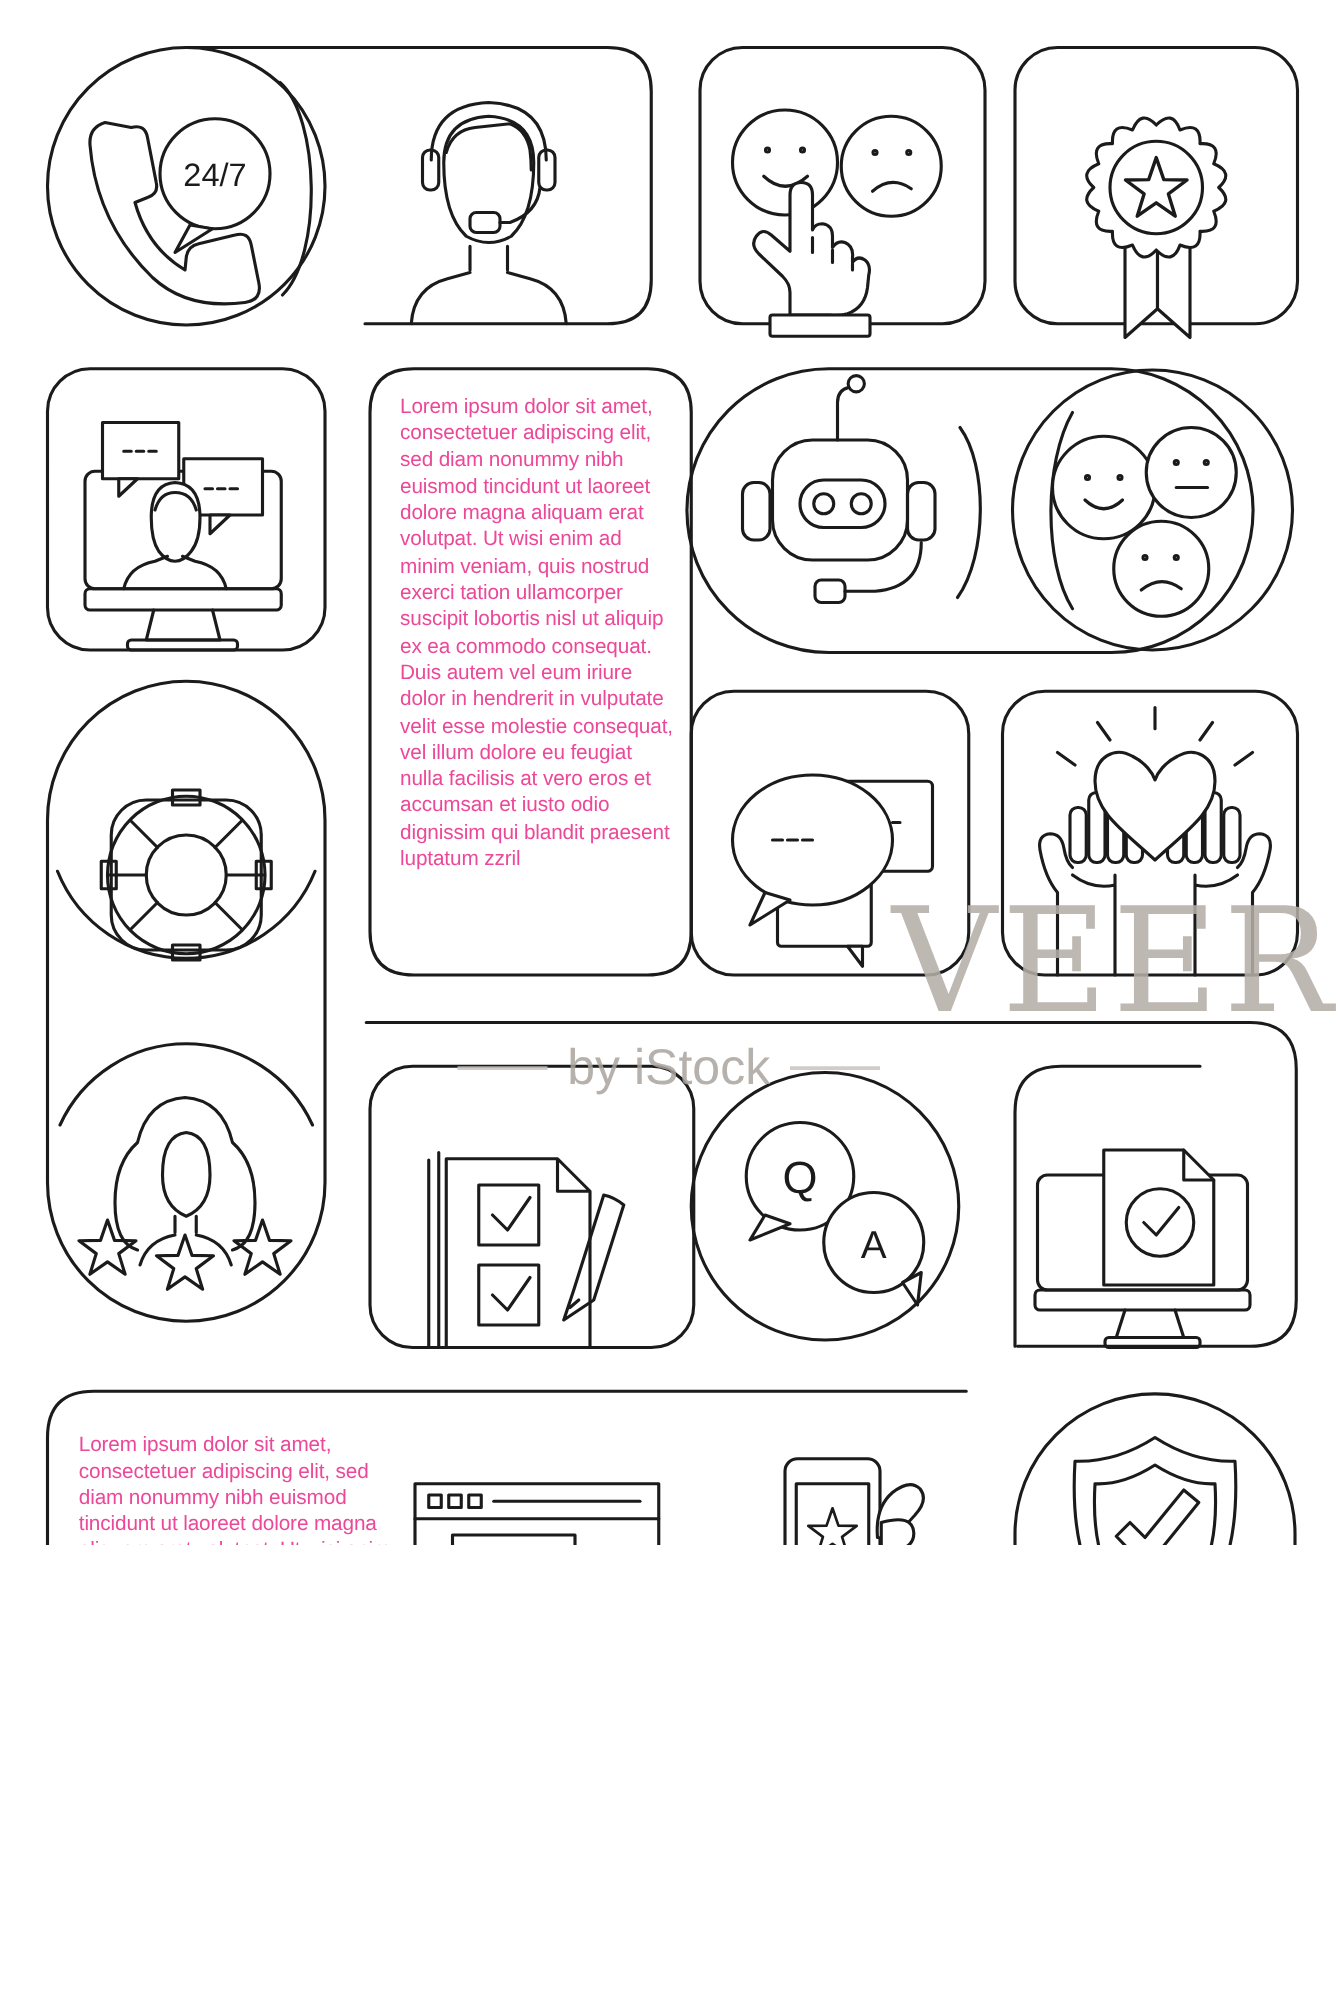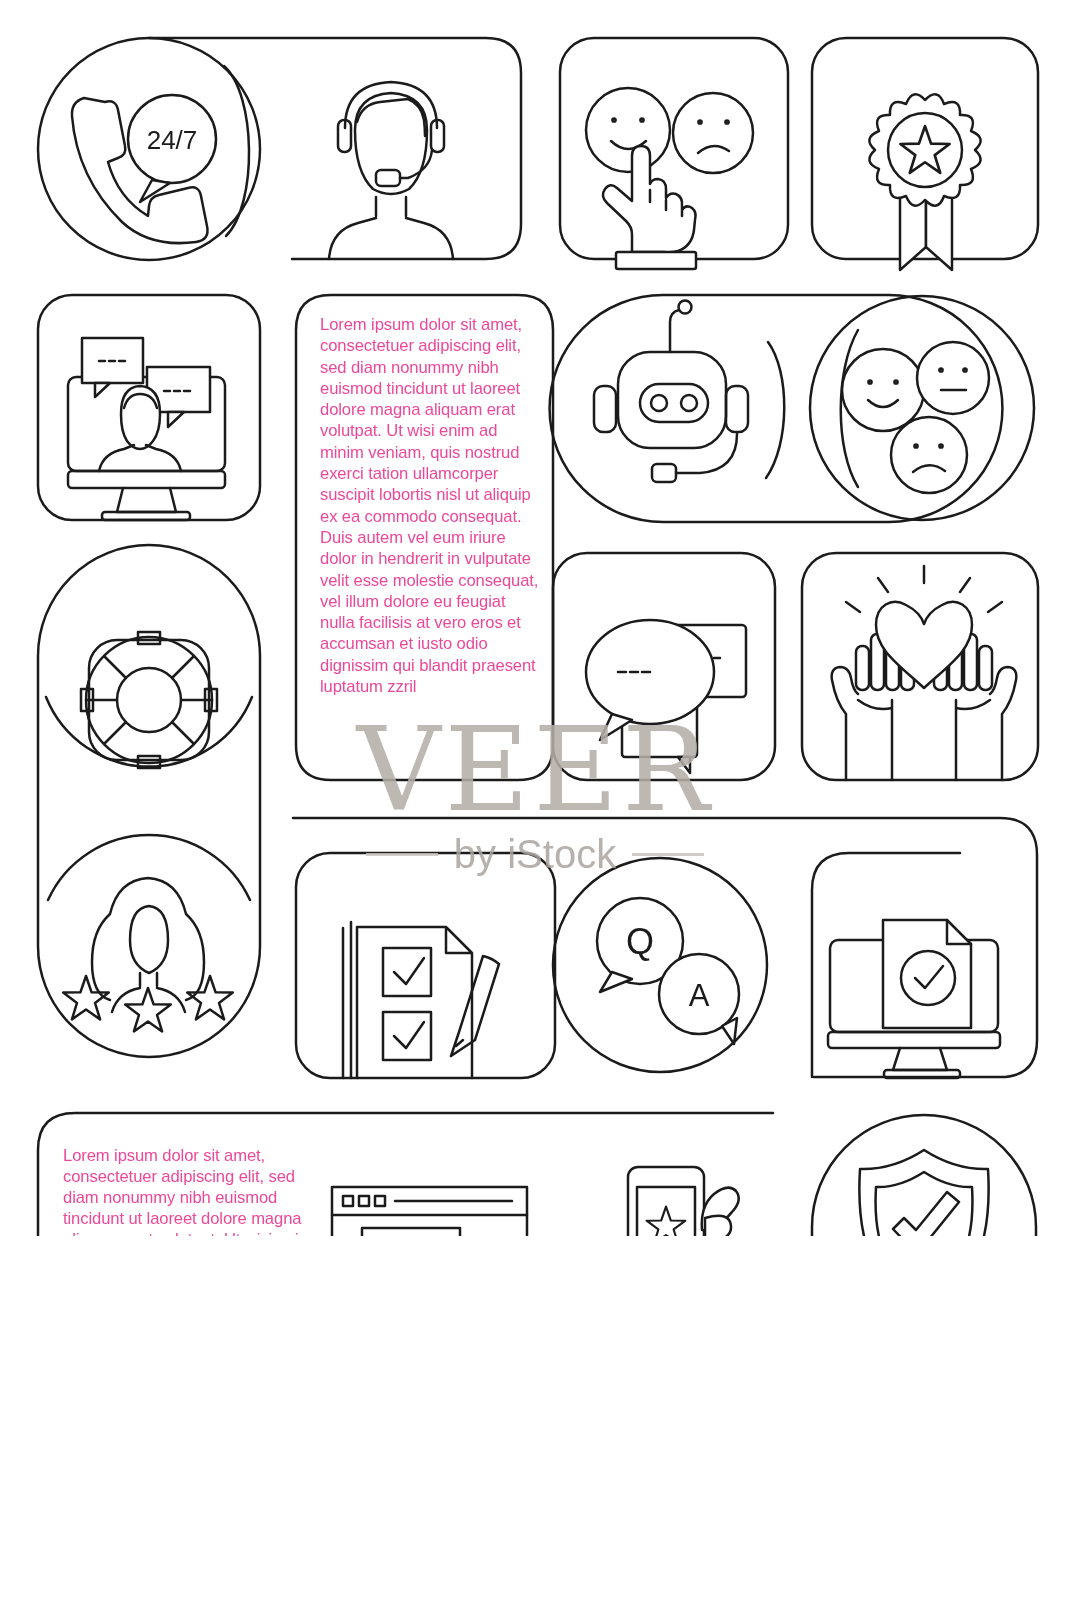--- a/index.html
+++ b/index.html
@@ -6,21 +6,21 @@
   .canvas{position:relative;width:1070px;height:1236px;background:#ffffff;overflow:hidden;
           font-family:"Liberation Sans", sans-serif;}
   .scene{position:absolute;left:0;top:0;}
   .scene path,.scene rect,.scene circle,.scene ellipse,.scene line{
       stroke:#1b1b1b;stroke-width:2.5;fill:none;stroke-linecap:round;stroke-linejoin:round;}
   .scene .f{fill:#ffffff;}
   .scene text{stroke:none;fill:#1b1b1b;font-family:"Liberation Sans",sans-serif;}
   .para{position:absolute;color:#ec4899;font-size:16.6px;line-height:21.3px;letter-spacing:-0.1px;}
   .para-top{left:320px;top:314px;width:220px;}
   .para-bottom{left:63px;top:1146px;width:253px;line-height:20.9px;}
-  .wm{position:absolute;left:0;right:0;top:712px;text-align:center;pointer-events:none;}
+  .wm{position:absolute;left:0;right:0;top:712px;text-align:right;pointer-events:none;}
   .wm-title{font-family:"DejaVu Serif", serif;font-size:116px;line-height:1;color:#b5aea8;
             letter-spacing:4px;opacity:.87;}
   .wm-sub{margin-top:4px;display:flex;align-items:center;justify-content:center;gap:16px;
           font-size:40px;color:#aaa49e;opacity:.85;}
   .wm-rule{display:inline-block;width:72px;height:3px;background:#c9c4be;}
 </style>
 </head>
 <body>
 
 <div class="canvas">

